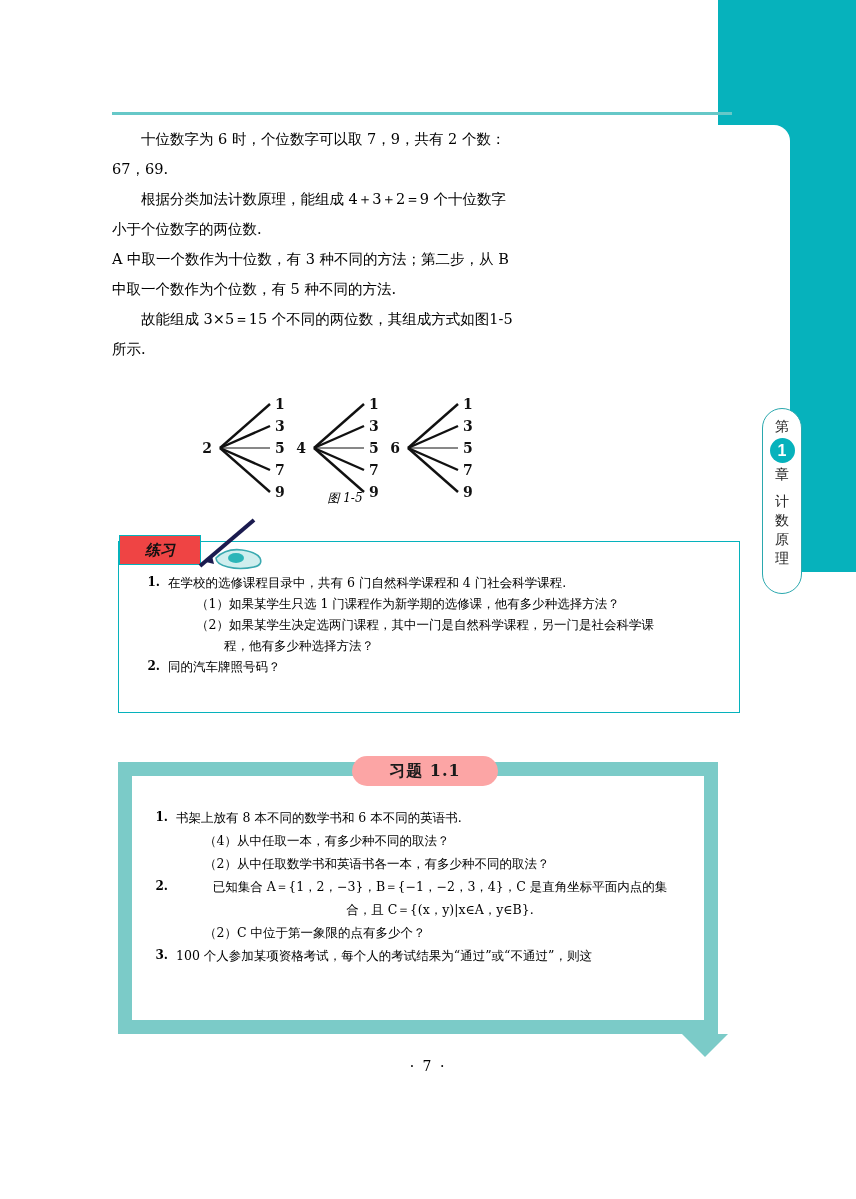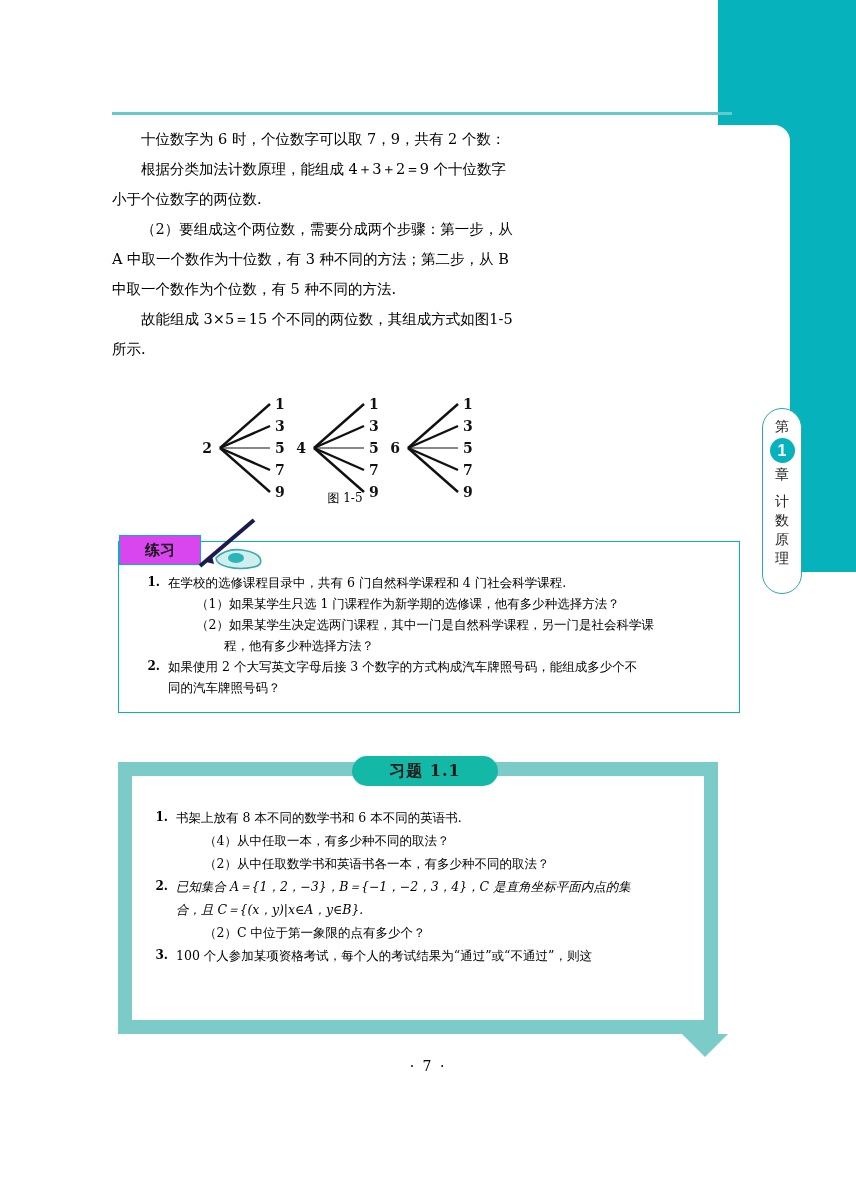--- a/index.html
+++ b/index.html
@@ -114,48 +114,50 @@
     height: 140px;
   }
   #tree-caption {
     position: absolute;
     left: 200px;
     top: 490px;
     width: 290px;
     text-align: center;
     font-size: 12px;
     color: #000000;
+    font-style: italic;
   }
 
   
   #practice-box {
     position: absolute;
     left: 118px;
     top: 541px;
     width: 622px;
     height: 172px;
     border: 1.6px solid #06b2bc;
     box-sizing: border-box;
     background: #ffffff;
   }
   #practice-tag {
     position: absolute;
     left: 119px;
     top: 535px;
     width: 82px;
     height: 30px;
-    background: #d946ef;
+    background: #ef4444;
     border: 1.6px solid #06b2bc;
     box-sizing: border-box;
     display: flex;
     align-items: center;
     justify-content: center;
     font-size: 15px;
     font-weight: bold;
     color: #111111;
+    font-style: italic;
   }
   #practice-pencil {
     position: absolute;
     left: 196px;
     top: 518px;
     width: 74px;
     height: 52px;
   }
   #practice-list {
     position: absolute;
@@ -191,40 +193,40 @@
     border: 14px solid #7bcbc8;
     box-sizing: border-box;
     background: #ffffff;
   }
   #exercise-banner {
     position: absolute;
     left: 352px;
     top: 756px;
     width: 146px;
     height: 30px;
-    background: #14b8a6;
+    background: #fca5a5;
     border-radius: 15px;
     display: flex;
     align-items: center;
     justify-content: center;
     color: #1a1a1a;
     font-size: 16px;
     font-weight: bold;
     letter-spacing: 1px;
   }
   #exercise-list {
     position: absolute;
     left: 148px;
     top: 806px;
     width: 556px;
     font-size: 12.5px;
     line-height: 23px;
     color: #000000;
   }
-  .math { font-style: italic; font-family: "DejaVu Serif", "Liberation Serif", serif; }
+  .math { font-family: "DejaVu Serif", "Liberation Serif", serif; text-align: center; }
   #page-number {
     position: absolute;
     left: 0;
     top: 1058px;
     width: 856px;
     text-align: center;
     font-size: 14px;
     color: #000000;
     letter-spacing: 2px;
   }
@@ -254,23 +256,23 @@
     <span>数</span>
     <span>原</span>
     <span>理</span>
   </div>
 </div>
 
 <div id="top-rule"></div>
 
 <div id="prose">
   <p class="indent2">十位数字为 6 时，个位数字可以取 7，9，共有 2 个数：</p>
+  <p>67，69.</p>
   <p class="indent2">根据分类加法计数原理，能组成 4＋3＋2＝9 个十位数字</p>
   <p>小于个位数字的两位数.</p>
-  <p class="indent2">（2）要组成这个两位数，需要分成两个步骤：第一步，从</p>
   <p>A 中取一个数作为十位数，有 3 种不同的方法；第二步，从 B</p>
   <p>中取一个数作为个位数，有 5 种不同的方法.</p>
   <p class="indent2">故能组成 3×5＝15 个不同的两位数，其组成方式如图1-5</p>
   <p>所示.</p>
 </div>
 
 <svg id="tree-figure" viewBox="0 0 290 140">
   <g id="fan-group-0">
       <text x="12" y="71" text-anchor="end" font-size="14" font-weight="bold" font-family="&quot;DejaVu Serif&quot;, serif" fill="#111">2</text>
       <line x1="20" y1="66" x2="70" y2="22" stroke="#111" stroke-width="2.4"></line>
@@ -328,21 +330,20 @@
     <div class="q-text">
       <div>在学校的选修课程目录中，共有 6 门自然科学课程和 4 门社会科学课程.</div>
       <div class="q-sub">（1）如果某学生只选 1 门课程作为新学期的选修课，他有多少种选择方法？</div>
       <div class="q-sub">（2）如果某学生决定选两门课程，其中一门是自然科学课程，另一门是社会科学课</div>
       <div class="cont">程，他有多少种选择方法？</div>
     </div>
   </div>
   <div class="q-row">
     <div class="q-num">2.</div>
     <div class="q-text">
-      <div>如果使用 2 个大写英文字母后接 3 个数字的方式构成汽车牌照号码，能组成多少个不</div>
       <div>同的汽车牌照号码？</div>
     </div>
   </div>
 </div>
 
 <div id="exercise-frame"></div>
 <div id="exercise-banner">习题 1.1</div>
 
 <div id="exercise-list">
   <div class="q-row">

